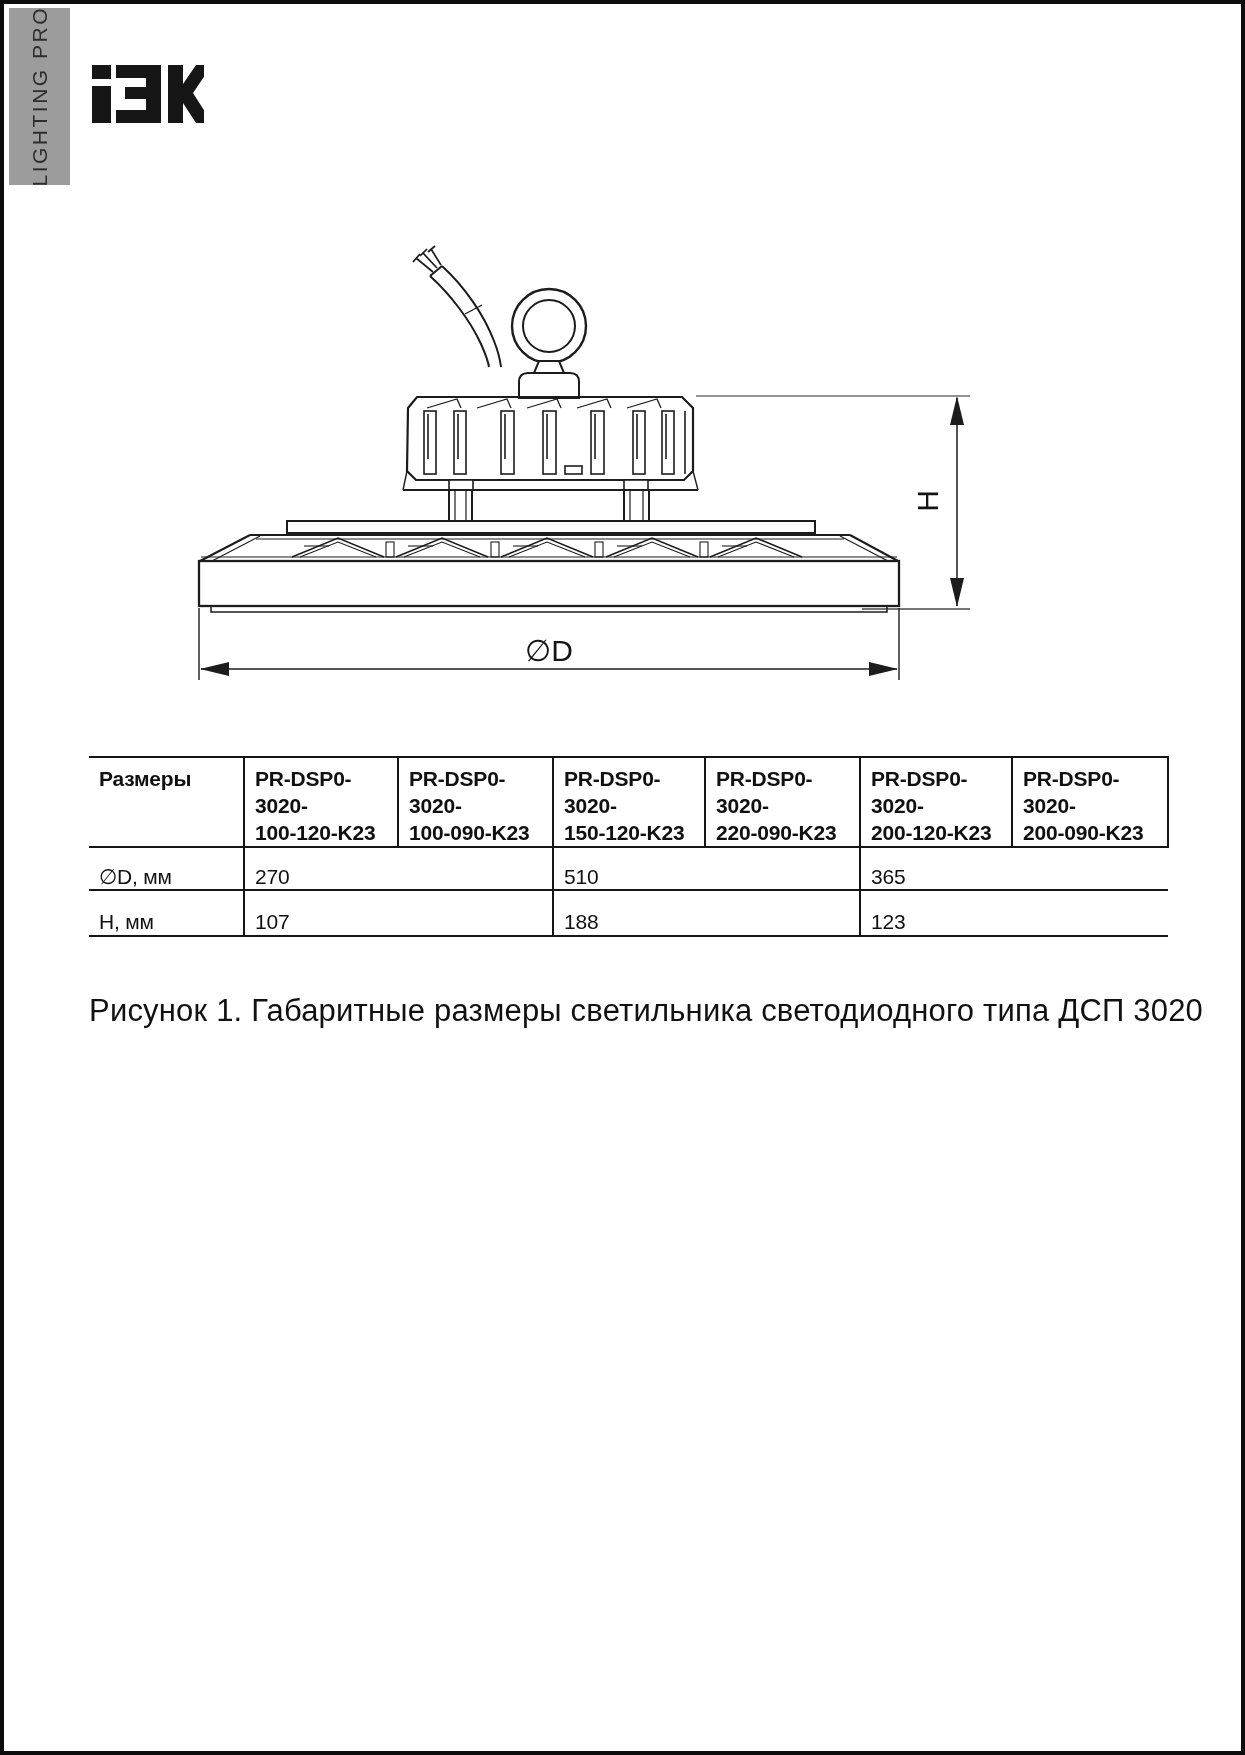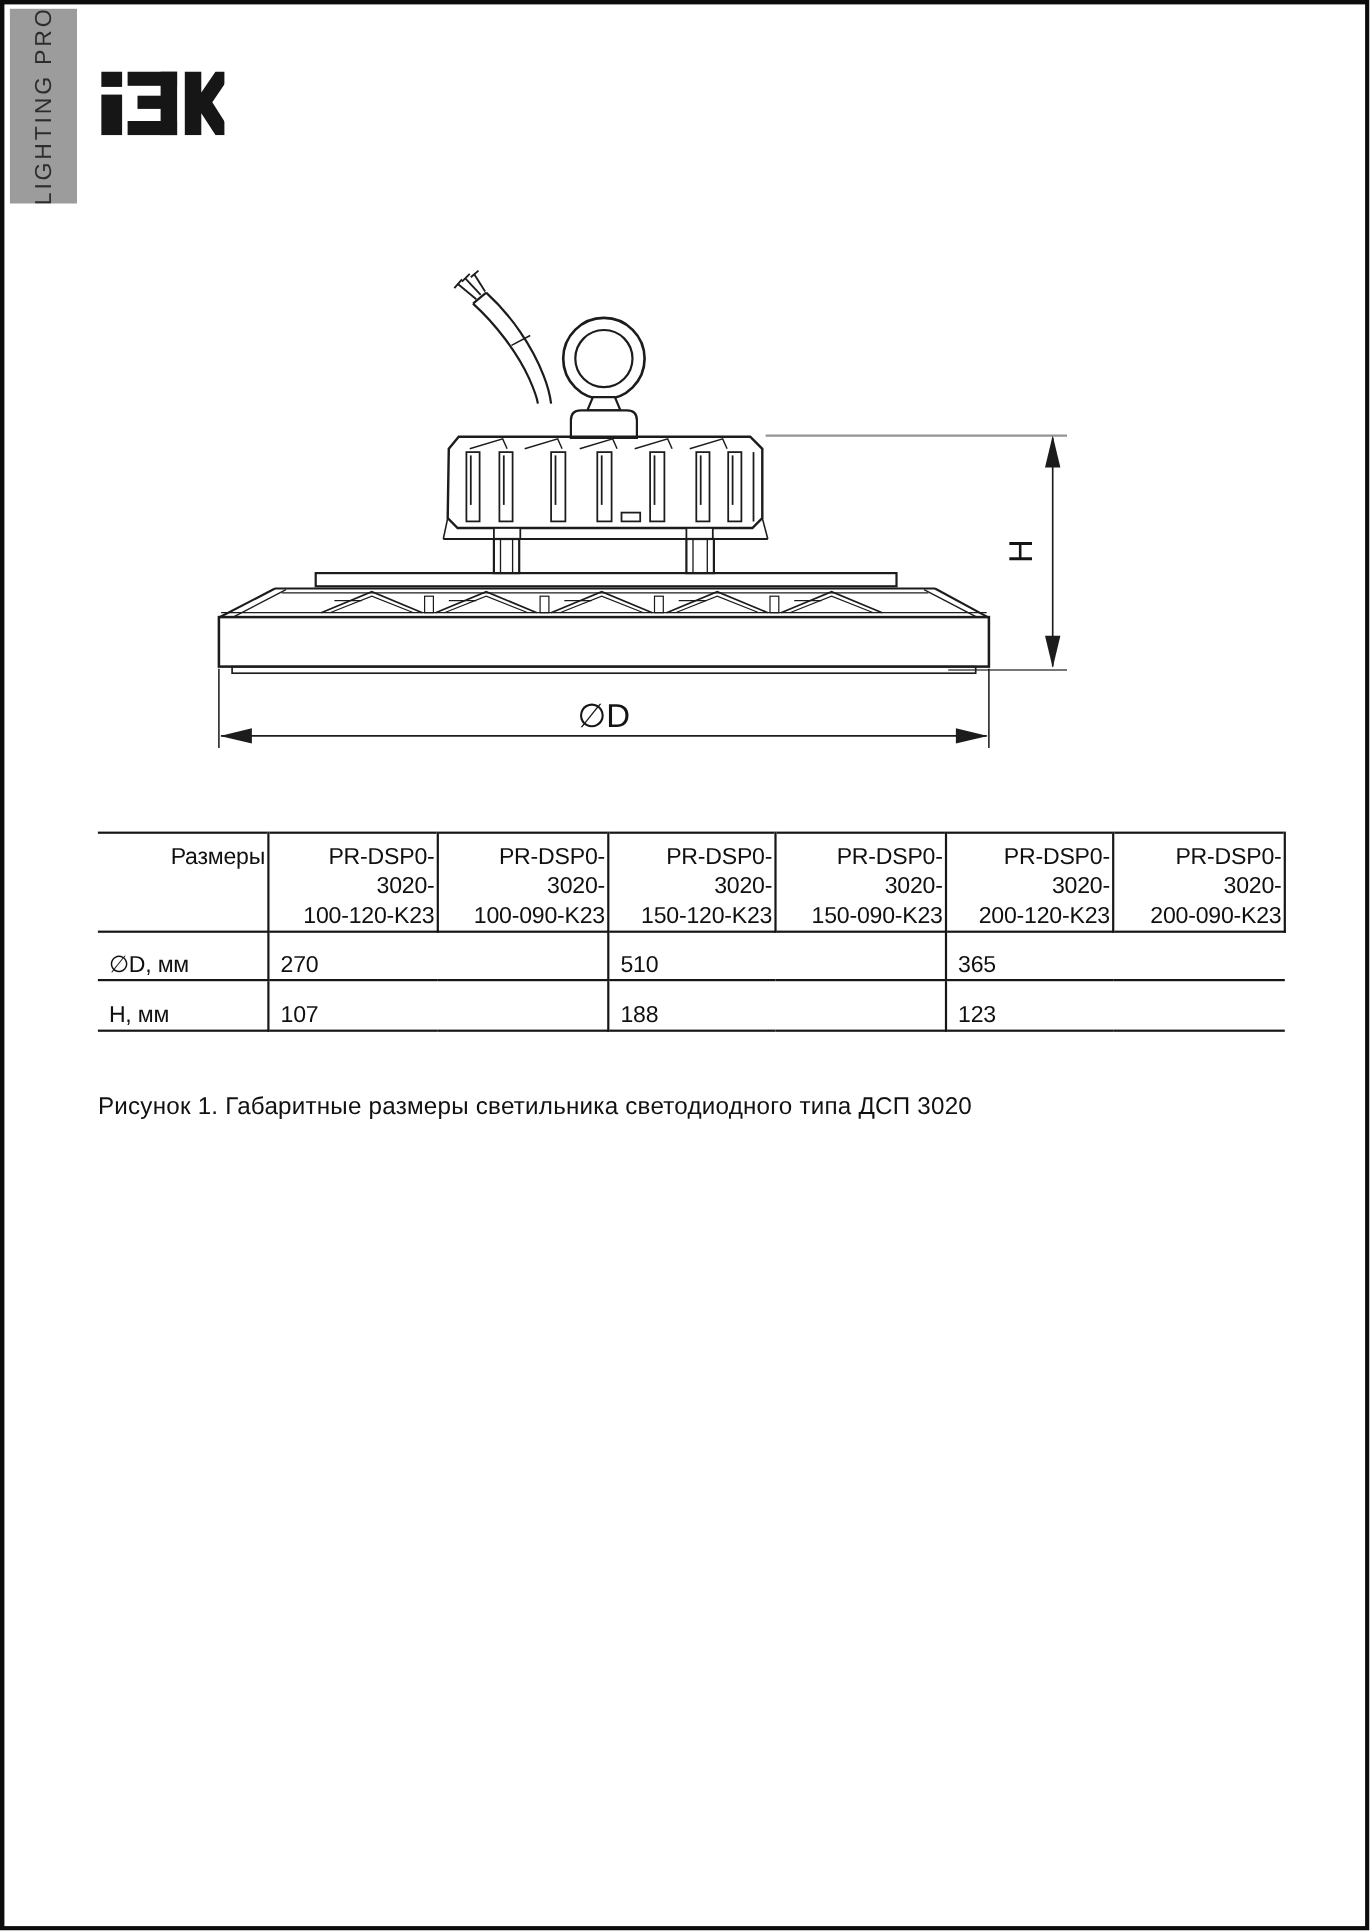--- a/index.html
+++ b/index.html
@@ -32,38 +32,38 @@
   .dim-label { font-family:"Liberation Sans", sans-serif; font-size:30px; fill:#141414; }
 
   table.dim-table {
     position:absolute; left:85px; top:752px;
     width:1079px;
     border-collapse:collapse; table-layout:fixed;
     border-top:2px solid #161616;
     font-size:21px; letter-spacing:-0.2px; color:#101010;
   }
   .dim-table th {
-    font-weight:normal; text-align:right; vertical-align:top;
+    font-weight:bold; text-align:left; vertical-align:top;
     height:62px; padding:7px 2px 0 10px;
     line-height:27px;
     border-bottom:2px solid #161616;
     border-right:2px solid #161616;
     margin-top:47px;
   }
   .dim-table td {
     text-align:left; vertical-align:middle;
     padding:17px 0 0 10px;
     border-bottom:2px solid #161616;
   }
   .dim-table tr.r1 td { height:37px; }
   .dim-table tr.r2 td { height:46px; }
   .dim-table td.sep { border-right:2px solid #161616; }
   .caption {
     position:absolute; left:85px; top:989px;
-    font-size:22px; letter-spacing:0.2px; color:#111111;
+    font-size:31px; letter-spacing:0.2px; color:#111111;
     white-space:nowrap;
   }
 </style>
 </head>
 <body>
 
 <div class="page">
 
   <div class="banner">
     <span class="banner-text">LIGHTING PRO</span>
@@ -213,21 +213,21 @@
         <col style="width:155px">
         <col style="width:152px">
       <col style="width:156px">
     </colgroup>
     <tbody>
         <tr>
       <th>Размеры</th>
       <th><span>PR-DSP0-3020-</span><br><span>100-120-K23</span></th>
       <th><span>PR-DSP0-3020-</span><br><span>100-090-K23</span></th>
       <th><span>PR-DSP0-3020-</span><br><span>150-120-K23</span></th>
-      <th><span>PR-DSP0-3020-</span><br><span>150-090-K23</span></th>
+      <th><span>PR-DSP0-3020-</span><br><span>220-090-K23</span></th>
       <th><span>PR-DSP0-3020-</span><br><span>200-120-K23</span></th>
       <th><span>PR-DSP0-3020-</span><br><span>200-090-K23</span></th>
     </tr>
     <tr class="r1">
       <td class="sep">∅D, мм</td>
       <td class="sep" colspan="2">270</td>
       <td class="sep" colspan="2">510</td>
       <td colspan="2">365</td>
     </tr>
     <tr class="r2">

